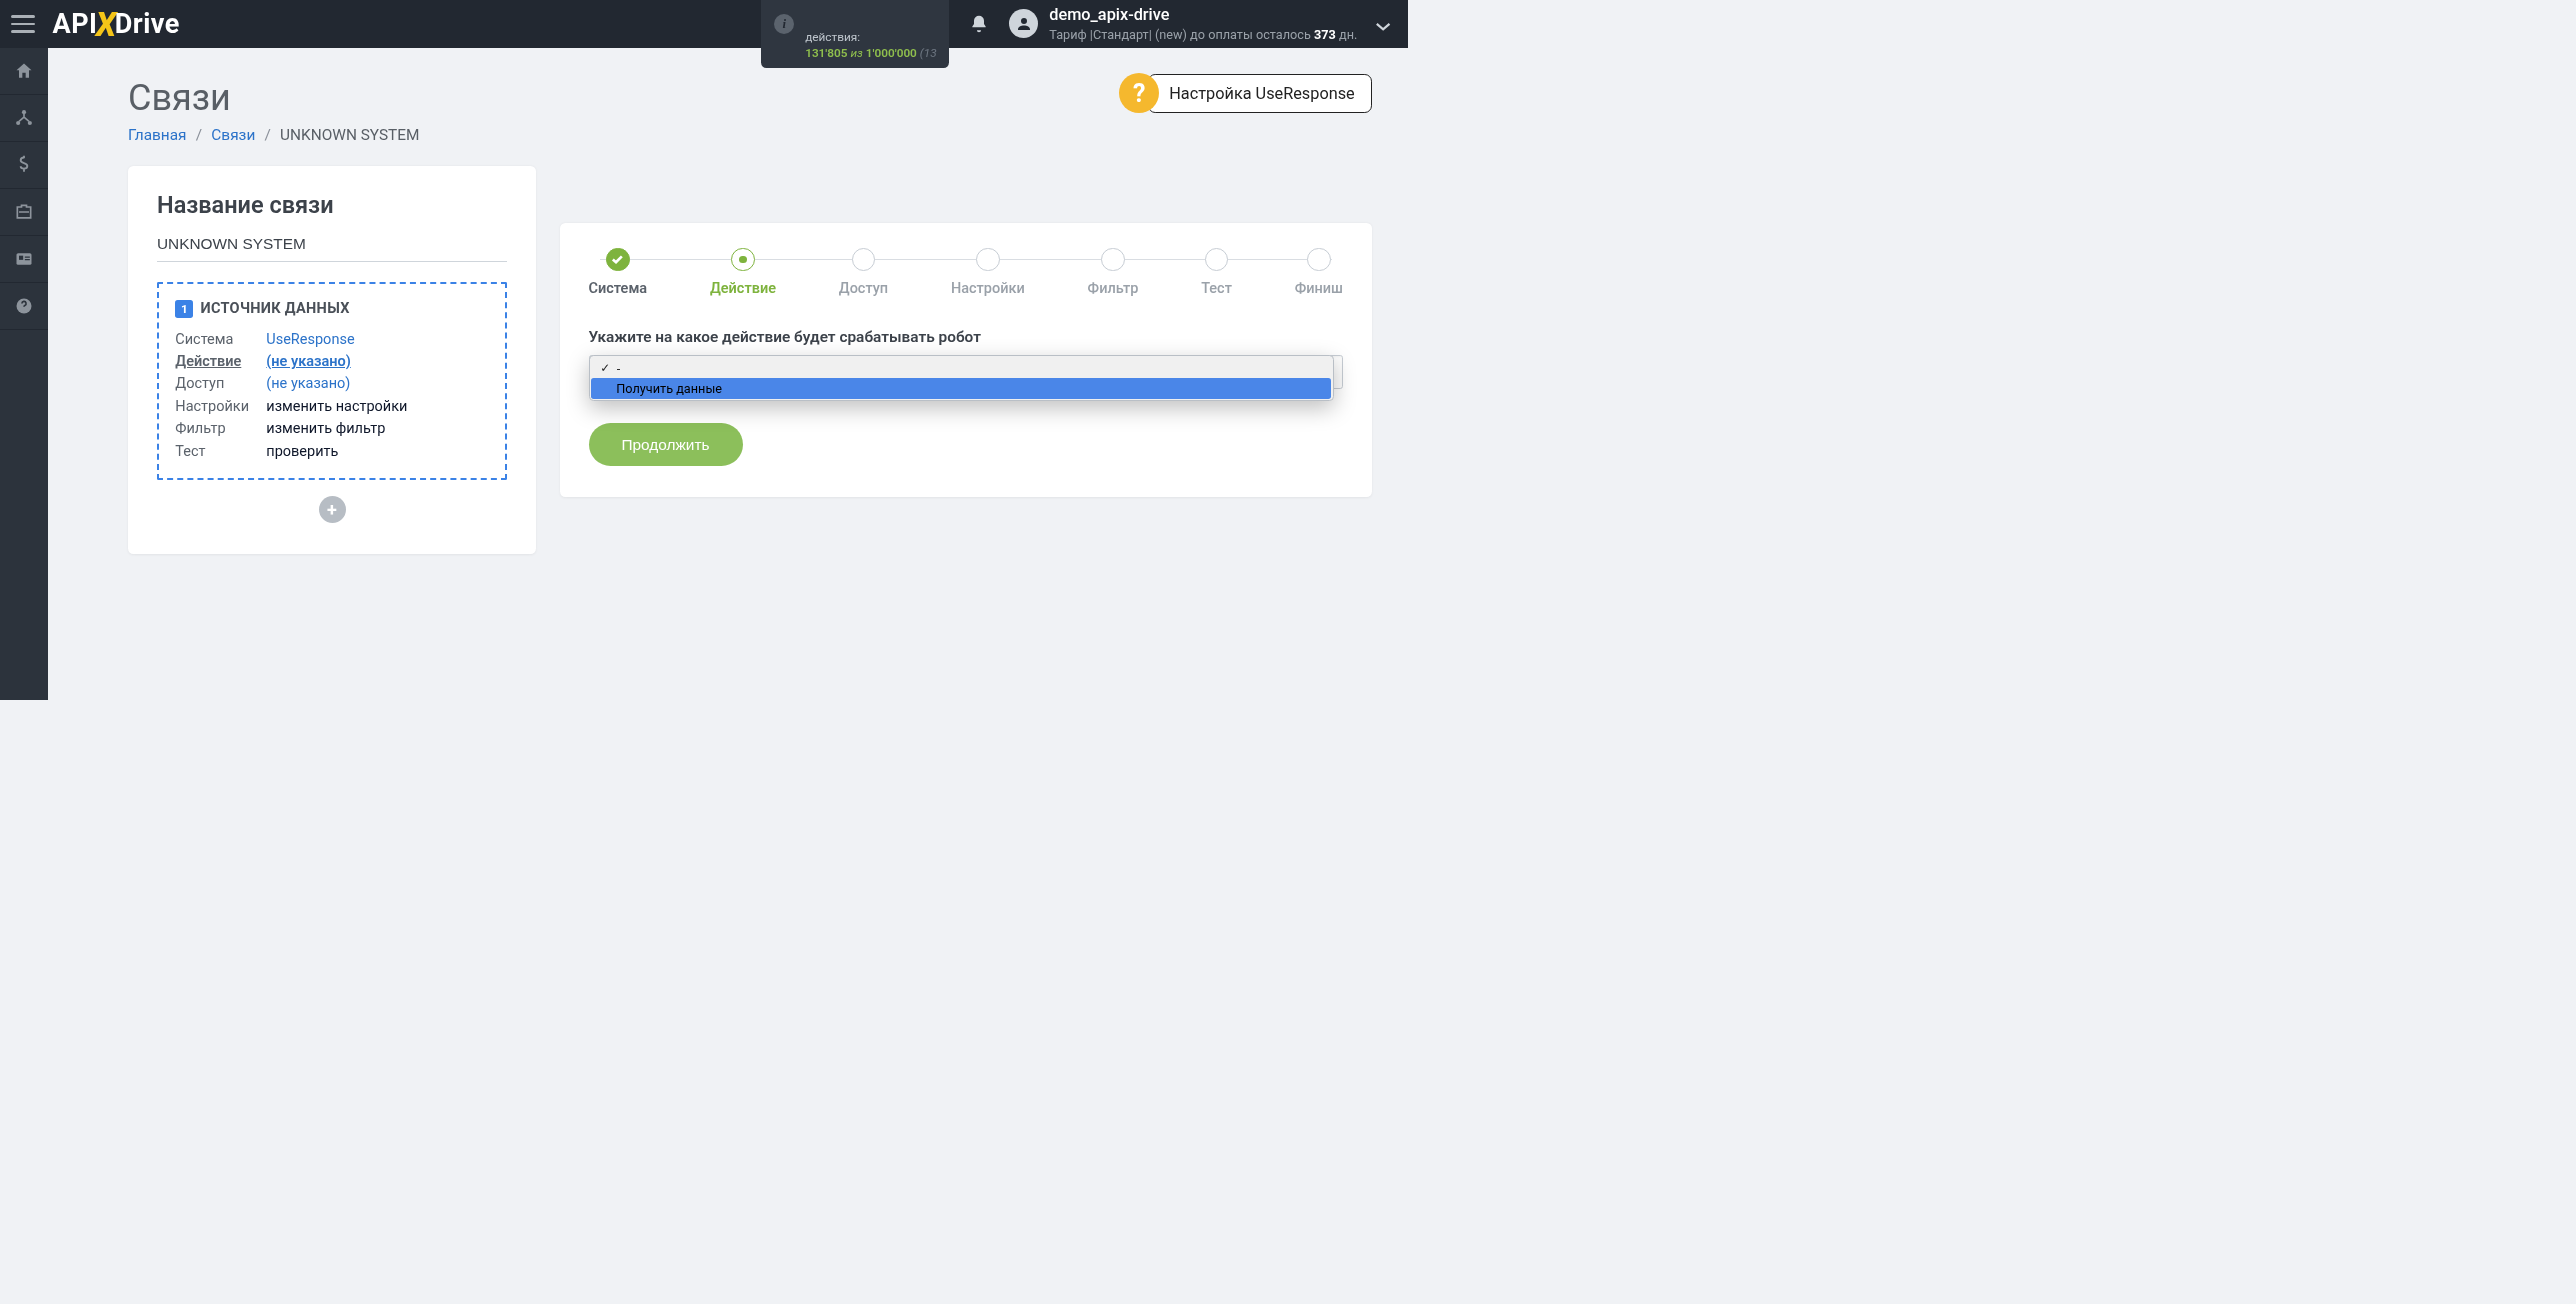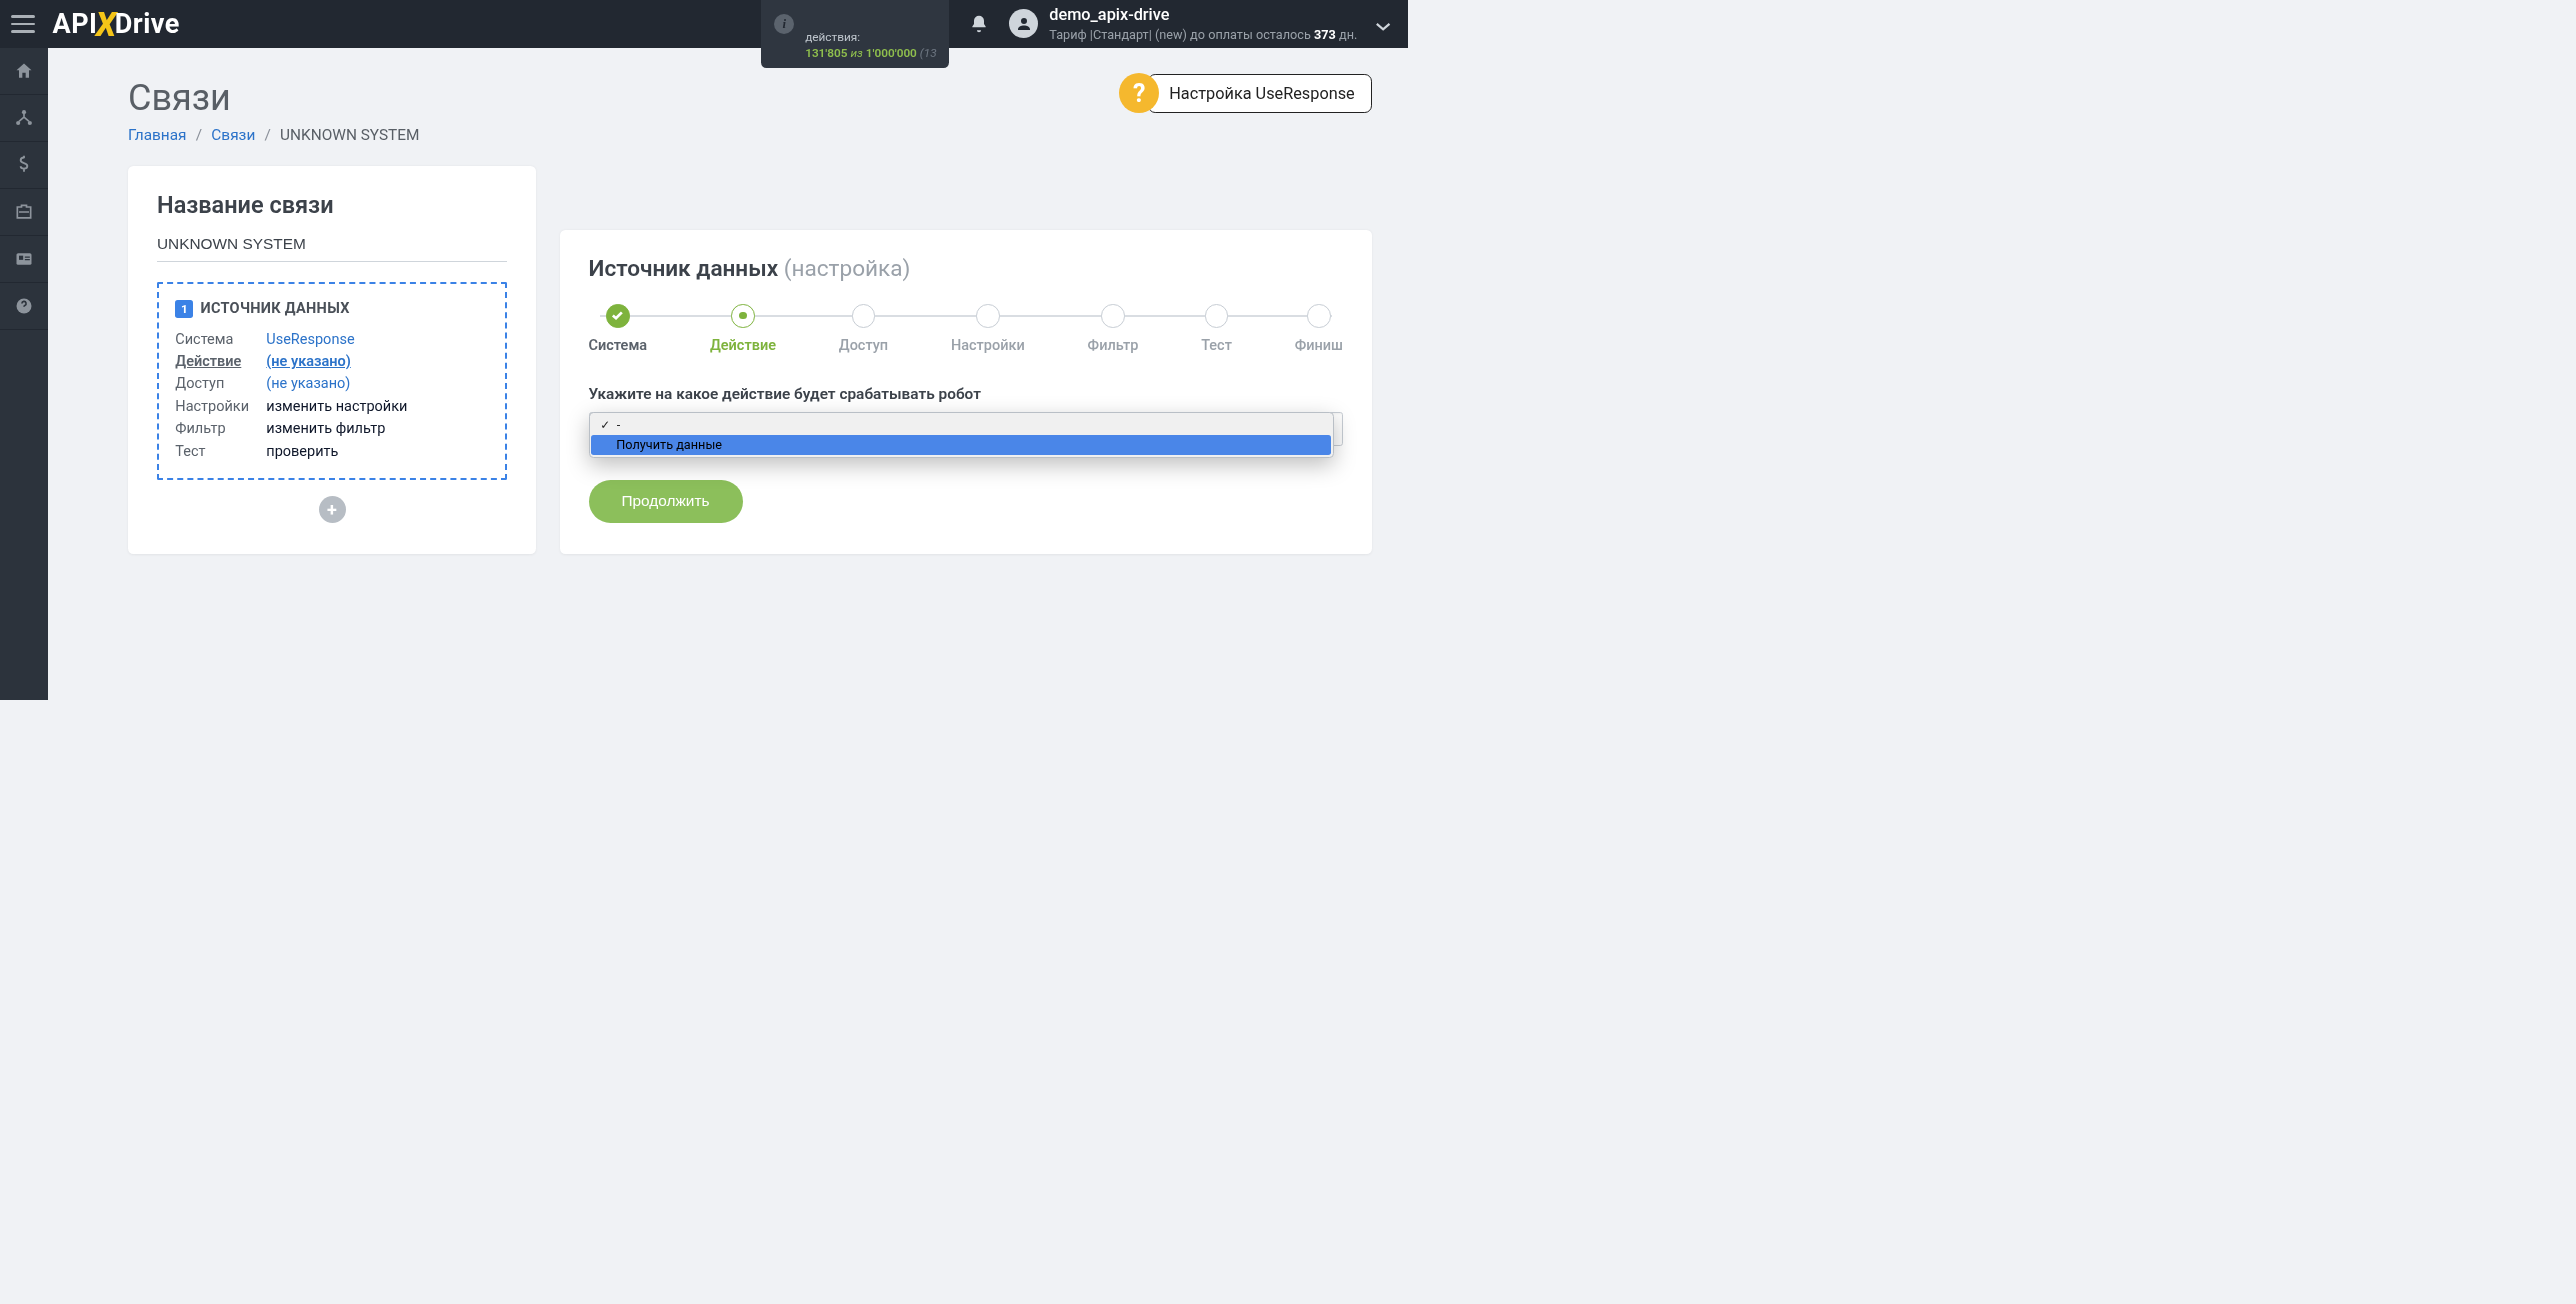--- a/index.html
+++ b/index.html
@@ -181,21 +181,21 @@
   border: 1.4px solid #222;
   border-radius: 7.2px;
   padding: 9px 16.3px 9px 20px;
   font-size: 16.3px;
   color: #222;
 }
 .cards-row {
   display: flex;
   gap: 23.5px;
   margin-top: 22px;
-  align-items: flex-end;
+  align-items: center;
 }
 .card {
   background: #fff;
   border-radius: 5.4px;
   box-shadow: 0 0.9px 2.7px rgba(0,0,0,0.06);
   padding: 25px 29px 31px;
 }
 .card-left { width: 408px; }
 .card-right { flex: 1; min-width: 0; position: relative; }
 .card-left h2 {
@@ -529,24 +529,20 @@
             <div class="kv-val-muted">изменить фильтр</div>
 
             <div class="kv-label">Тест</div>
             <div class="kv-val-muted">проверить</div>
           </div>
         </div>
         <div class="add-circle">+</div>
       </div>
 
       <div class="card card-right">
-        <h2>
-          <span>Источник данных</span>
-          <span class="sub">(настройка)</span>
-        </h2>
 
         <div class="stepper">
           <div class="step done">
             <div class="circle">
                   <svg viewBox="0 0 14 10">
                     <polyline points="2,5 5.5,8 12,1.5"></polyline>
                   </svg>
                 </div>
             <div class="lbl">Система</div>
           </div>

